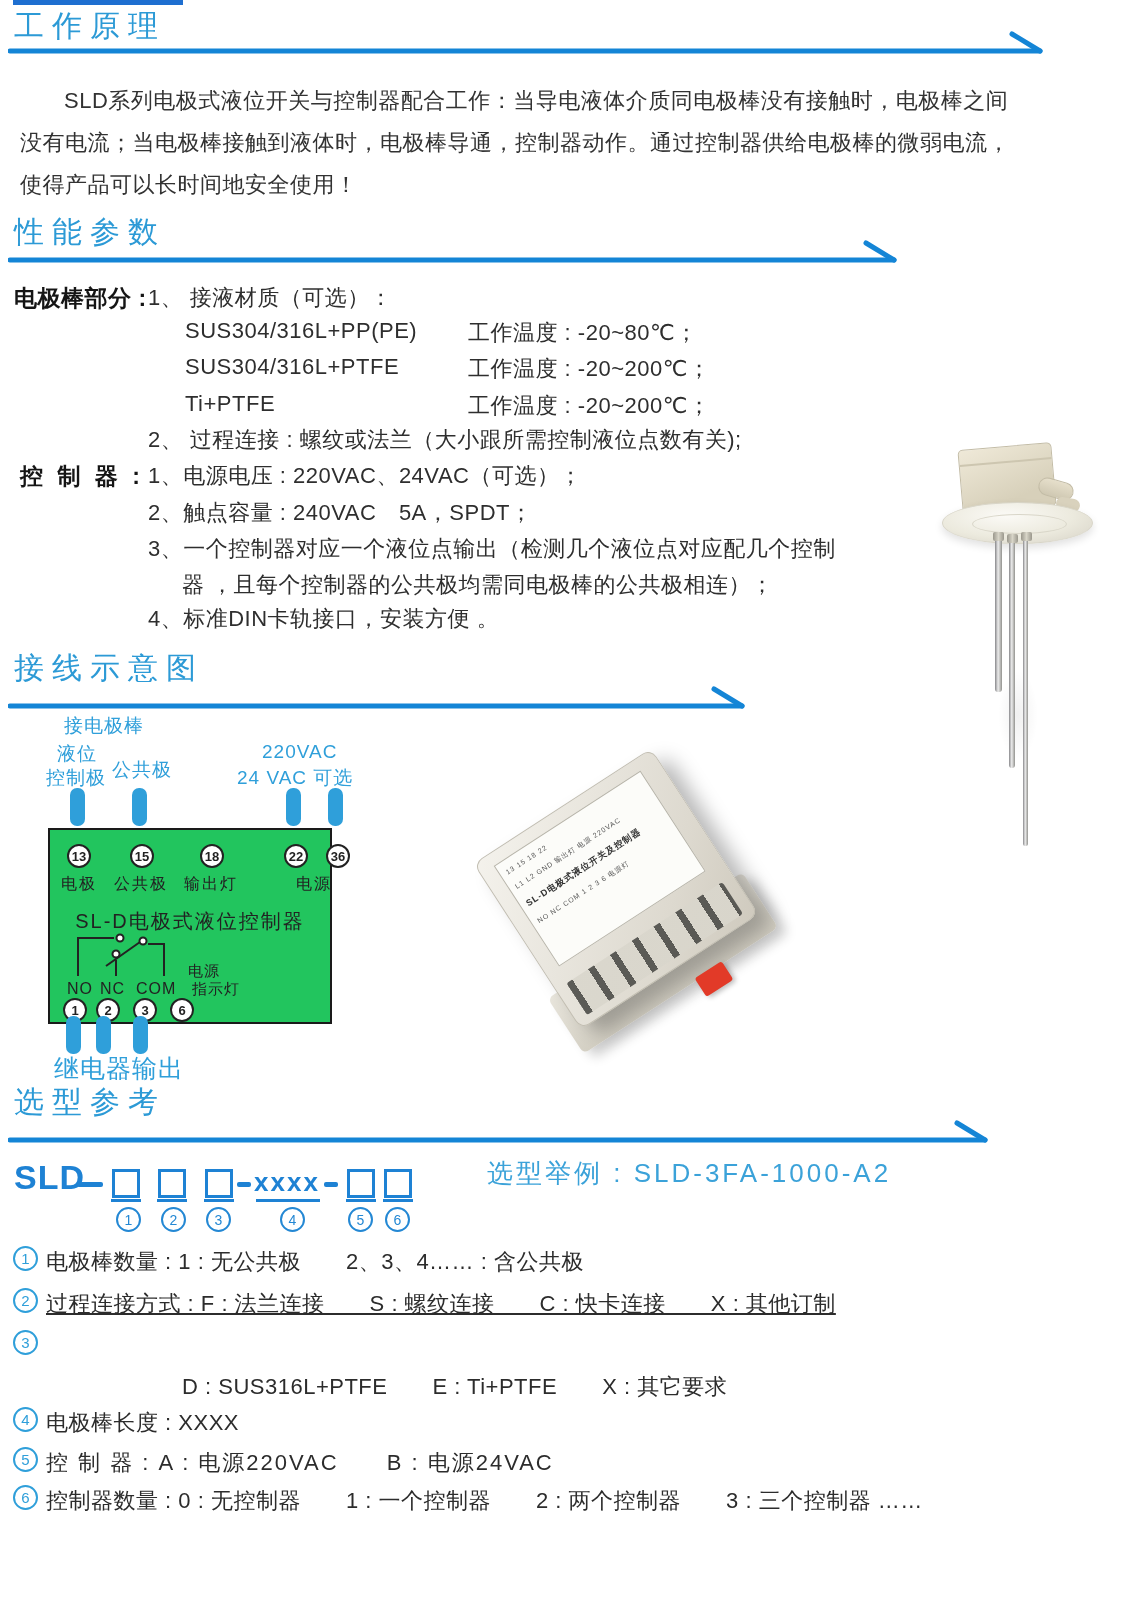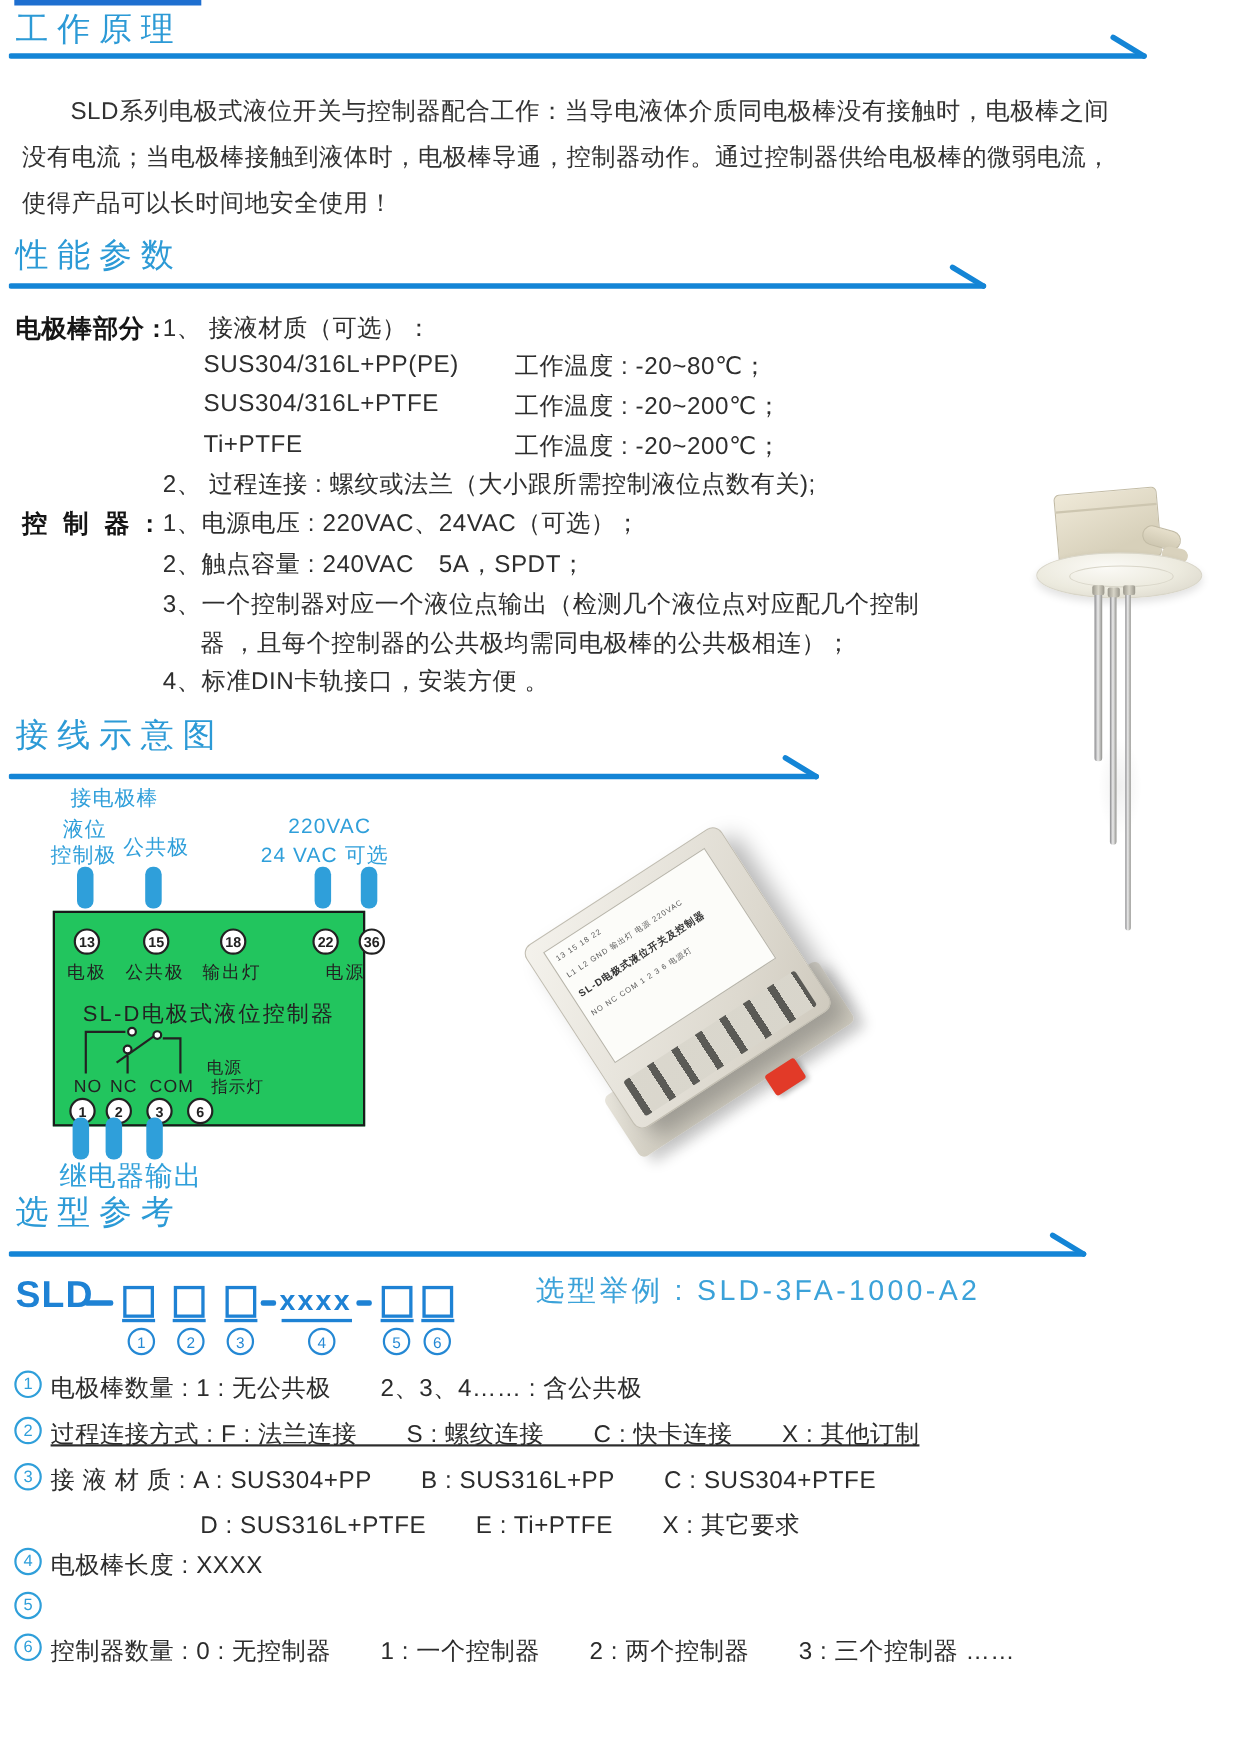--- a/index.html
+++ b/index.html
@@ -224,24 +224,24 @@
 
   <div class="example">选型举例 : SLD-3FA-1000-A2</div>
 
   <div class="li-circle" style="left:13px;top:1246px;">1</div>
   <div class="li-text" style="left:46px;top:1247px;">电极棒数量 : 1 : 无公共极　　2、3、4…… : 含公共极</div>
 
   <div class="li-circle" style="left:13px;top:1288px;">2</div>
   <div class="li-text" style="left:46px;top:1289px;text-decoration:underline;">过程连接方式 : F : 法兰连接　　S : 螺纹连接　　C : 快卡连接　　X : 其他订制</div>
 
   <div class="li-circle" style="left:13px;top:1330px;">3</div>
-  <div class="li-text" style="left:46px;top:1331px;">接 液 材 质 : A : SUS304+PP　　B : SUS316L+PP　　C : SUS304+PTFE</div>
   <div class="li-text" style="left:182px;top:1372px;">D : SUS316L+PTFE　　E : Ti+PTFE　　X : 其它要求</div>
 
   <div class="li-circle" style="left:13px;top:1407px;">4</div>
   <div class="li-text" style="left:46px;top:1408px;">电极棒长度 : XXXX</div>
 
   <div class="li-circle" style="left:13px;top:1447px;">5</div>
+  <div class="li-text" style="left:46px;top:1448px;letter-spacing:2px;">控  制  器 : A : 电源220VAC　　B : 电源24VAC</div>
 
   <div class="li-circle" style="left:13px;top:1485px;">6</div>
   <div class="li-text" style="left:46px;top:1486px;">控制器数量 : 0 : 无控制器　　1 : 一个控制器　　2 : 两个控制器　　3 : 三个控制器 ……</div>
 
 </div>
 
 </body></html>

